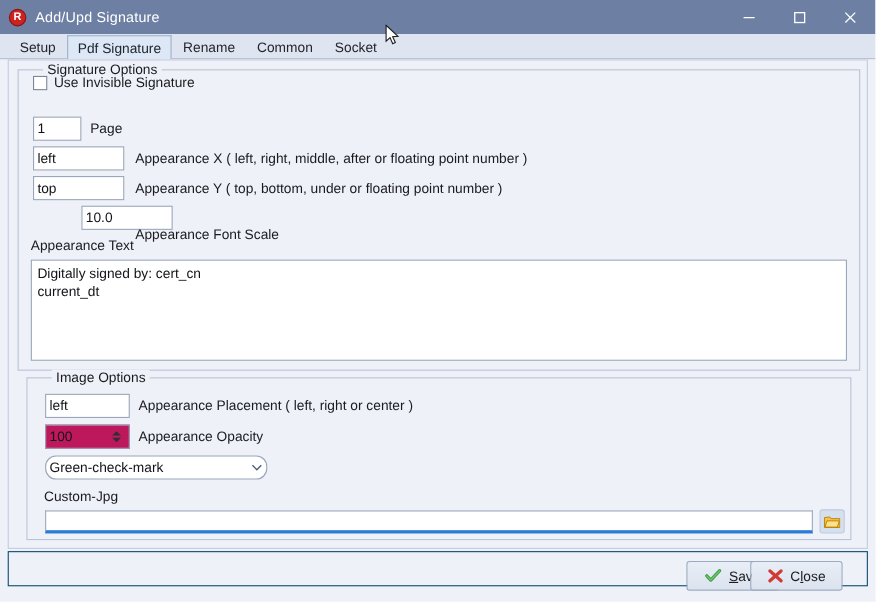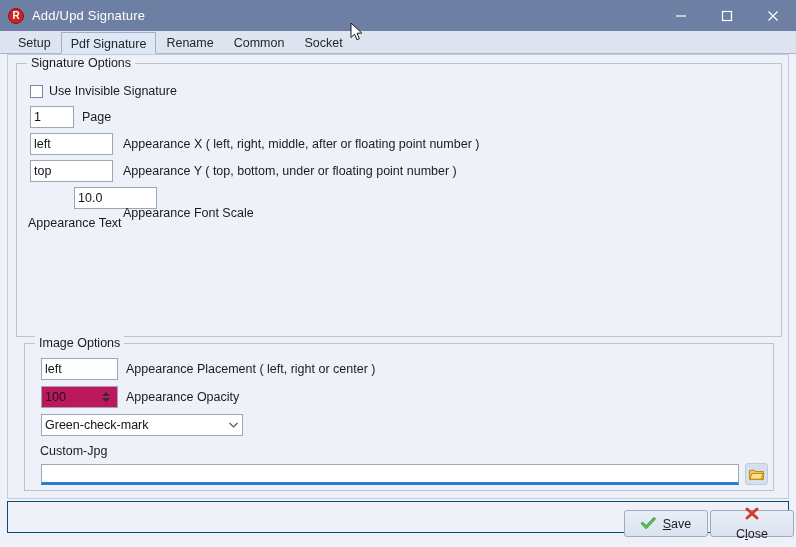--- a/index.html
+++ b/index.html
@@ -125,21 +125,21 @@
 
   
   .groupbox {
     position: absolute;
     border: 1px solid #b9c4d6;
     box-sizing: border-box;
   }
   .group-title {
     position: absolute;
     top: -8px;
-    left: 10px;
+    left: 22px;
     padding: 0 4px;
     background: #eef1f8;
     font-size: 12.5px;
     color: #1b1b1f;
     white-space: nowrap;
   }
 
   
   .tfield {
     position: absolute;
@@ -358,57 +358,59 @@
     <div class="tab">Socket</div>
   </div>
 
   <div class="client">
 
     <div class="panel">
 
       <div class="groupbox" style="left:8px; top:8px; width:766px; height:274px;">
         <div class="group-title">Signature Options</div>
 
-        <div class="checkrow" style="left:13px; top:20px;">
+        <div class="checkrow" style="left:13px; top:4px;">
           <span class="checkbox"></span>
           <span class="checklabel">Use Invisible Signature</span>
         </div>
 
         <input class="tfield" type="text" style="left: 13px; top: 42px; width: 44px;" value="1">
         <span class="flabel" style="left:65px; top:42px;">Page</span>
 
         <input class="tfield" type="text" style="left: 13px; top: 69px; width: 83px;" value="left">
         <span class="flabel" style="left:106px; top:69px;">Appearance X ( left, right, middle, after or floating point number )</span>
 
         <input class="tfield" type="text" style="left: 13px; top: 96px; width: 83px;" value="top">
         <span class="flabel" style="left:106px; top:96px;">Appearance Y ( top, bottom, under or floating point number )</span>
 
         <input class="tfield" type="text" style="left: 13px; top: 123px; width: 83px; margin-left: 44px;" value="10.0">
         <span class="flabel" style="left:106px; top:138px;">Appearance Font Scale</span>
 
         <span class="flabel" style="left:11px; top:148px;">Appearance Text</span>
 
+        <textarea class="textarea" style="left: 11px; top: 172px; width: 742px; height: 92px;">Digitally signed by: cert_cn
+current_dt</textarea>
       </div>
 
       <div class="groupbox" style="left:16px; top:288px; width:750px; height:148px;">
         <div class="group-title">Image Options</div>
 
         <input class="tfield" type="text" style="left: 16px; top: 14px; width: 77px;" value="left">
         <span class="flabel" style="left:101px; top:14px;">Appearance Placement ( left, right or center )</span>
 
         <div class="spin-wrap" style="left:16px; top:42px; width:77px; height:22px;">
           <input class="spin-val" type="text" value="100" style="">
           <span class="spin-btns">
             <span class="tri-up"></span>
             <span class="tri-dn"></span>
           </span>
         </div>
         <span class="flabel" style="left:101px; top:42px;">Appearance Opacity</span>
 
-        <div class="combo" style="left:16px; top:70px; width:202px; height:22px;">
+        <div class="combo" style="left:16px; top:70px; width:202px; height:22px;border-radius:10px;">
           <span class="combo-text">Green-check-mark</span>
           <span class="combo-arrow">
             <svg width="11" height="8" viewBox="0 0 11 8">
               <path d="M1.5 2 L5.5 6 L9.5 2" fill="none" stroke="#4a5a73" stroke-width="1.2"></path>
             </svg>
           </span>
         </div>
 
         <span class="flabel" style="left:15px; top:96px;">Custom-Jpg</span>
 
@@ -426,21 +428,21 @@
 
     <div class="actionbar">
       <div class="btn" style="left:616px; top:8px; width:84px;">
         <svg class="glyph" width="15" height="13" viewBox="0 0 15 13">
           <path d="M1.5 6.5 L5.2 10.3 L13.2 1.8" fill="none" stroke="#3d9c3d" stroke-width="3" stroke-linecap="round" stroke-linejoin="round"></path>
           <path d="M1.5 6.5 L5.2 10.3 L13.2 1.8" fill="none" stroke="#6ec96e" stroke-width="1.2" stroke-linecap="round" stroke-linejoin="round"></path>
         </svg>
         <span class="lbl"><u>S</u><span>ave</span></span>
       </div>
 
-      <div class="btn" style="left:702px; top:8px; width:84px;flex-direction:column;">
+      <div class="btn" style="left:674px; top:8px; width:84px;">
         <svg class="glyph" width="14" height="13" viewBox="0 0 14 13">
           <line x1="2" y1="2" x2="12" y2="11" stroke="#d23b35" stroke-width="3" stroke-linecap="round"></line>
           <line x1="12" y1="2" x2="2" y2="11" stroke="#d23b35" stroke-width="3" stroke-linecap="round"></line>
         </svg>
         <span class="lbl"><span>C</span><u>l</u><span>ose</span></span>
       </div>
     </div>
 
   </div>
 

